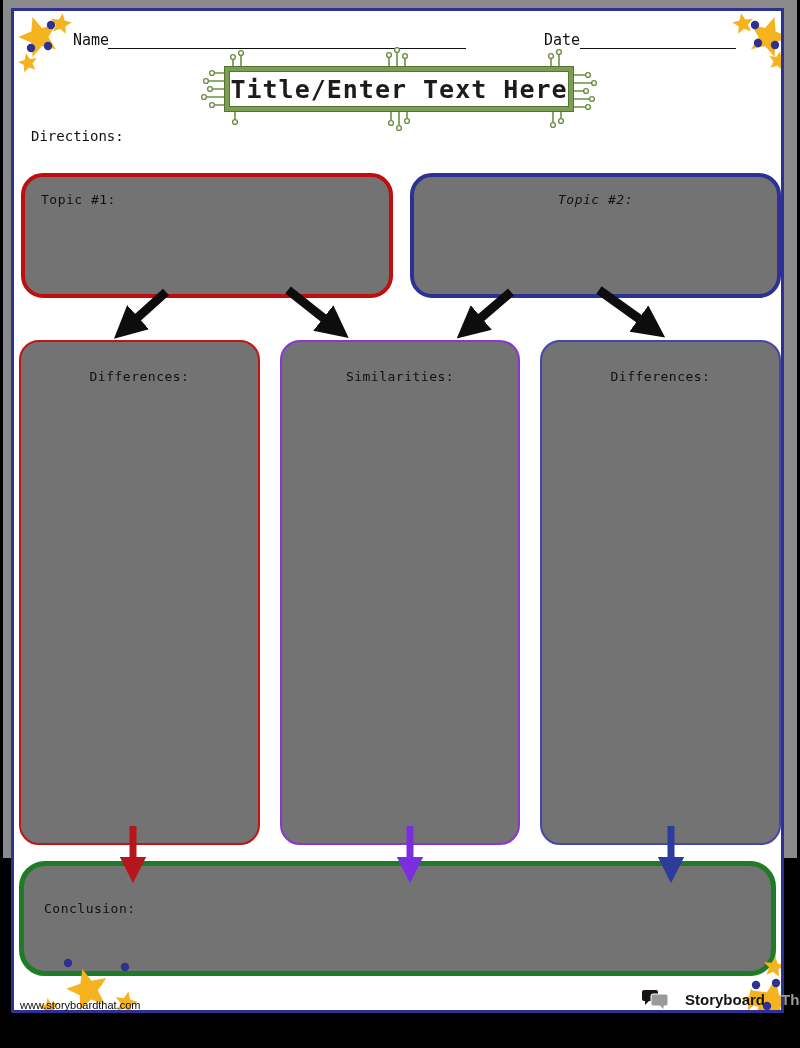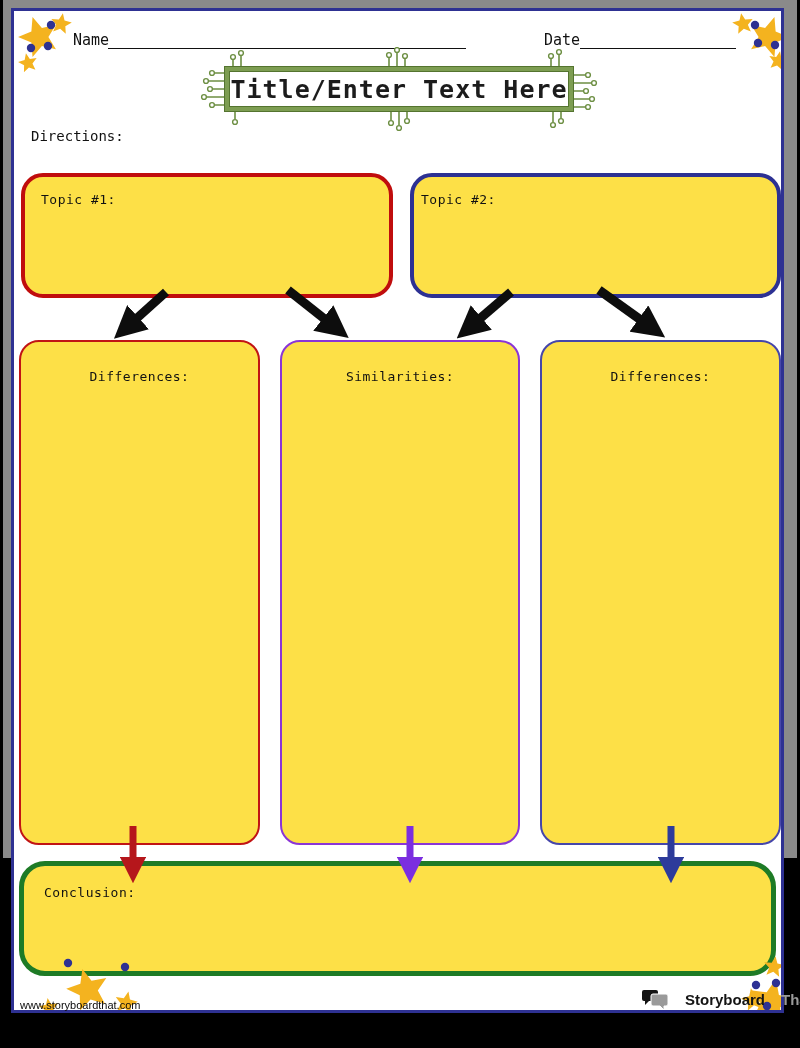--- a/index.html
+++ b/index.html
@@ -20,33 +20,33 @@
                 outline:1px solid var(--title-olive-dark,#54742f);
                 box-shadow: inset 0 0 0 1px var(--title-olive-dark,#54742f);
                 display:flex; align-items:center; justify-content:center; z-index:2; }
   .title-text { font-size:25px; font-weight:700; color:#1c1c1c; letter-spacing:1px; }
   .circuit { position:absolute; left:185px; top:36px; z-index:1; }
   .circuit path { stroke:var(--circuit-green,#6d8f43); stroke-width:1.6px; fill:none; }
   .circuit circle { stroke:var(--circuit-green,#6d8f43); stroke-width:1.4px; fill:#fff; }
 
   .directions { position:absolute; left:17px; top:117px; font-size:14px; color:#111; }
 
-  .box { position:absolute; background:#fde047; }
+  .box { position:absolute; background:#737373; }
   .topic1 { left:7px; top:162px; width:372px; height:125px;
             border:4px solid var(--topic-red,#c00d0d); border-radius:22px; padding:12px 16px; }
   .topic2 { left:396px; top:162px; width:371px; height:125px;
             border:4px solid var(--topic-navy,#2d3193); border-radius:22px; padding:12px 7px;
-            text-align:left; }
+            text-align:center;font-style:italic; }
   .col { top:329px; height:505px; border-radius:20px; text-align:center; padding-top:24px; }
   .col1 { left:5px;  width:241px; border:2px solid var(--col-red,#c11414); }
   .col2 { left:266px; width:240px; border:2px solid var(--col-purple,#8a35d6);text-align:center; }
   .col3 { left:526px; width:241px; border:2px solid var(--col-navy,#4646aa); }
   .conclusion { left:5px; top:850px; width:757px; height:115px;
                 border:5px solid var(--conclusion-green,#1e7b26); border-radius:26px;
-                padding:16px 20px; }
+                padding:32px 20px; }
 
   .overlay { position:absolute; left:0; top:0; z-index:3; pointer-events:none; }
   .blk { stroke:var(--arrow-black,#0d0d0d); }
   .ar-red { stroke:var(--arrow-red,#b5161b); }
   .ar-pur { stroke:var(--arrow-purple,#7b2ee0); }
   .ar-nav { stroke:var(--arrow-navy,#2d3b9b); }
   .mk-blk { fill:var(--arrow-black,#0d0d0d); }
   .mk-red { fill:var(--arrow-red,#b5161b); }
   .mk-pur { fill:var(--arrow-purple,#7b2ee0); }
   .mk-nav { fill:var(--arrow-navy,#2d3b9b); }

